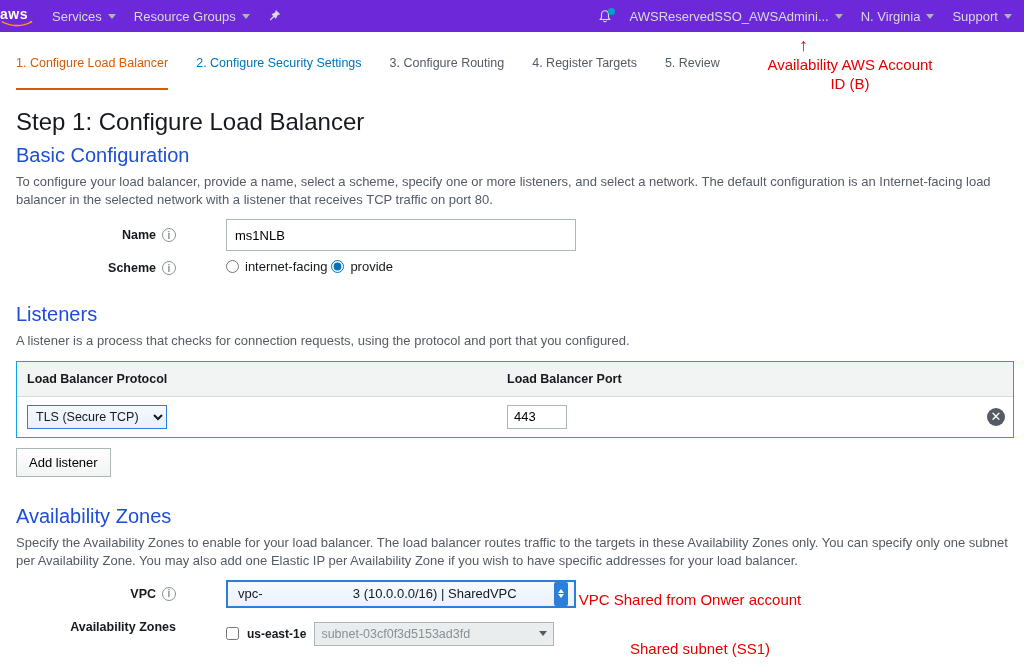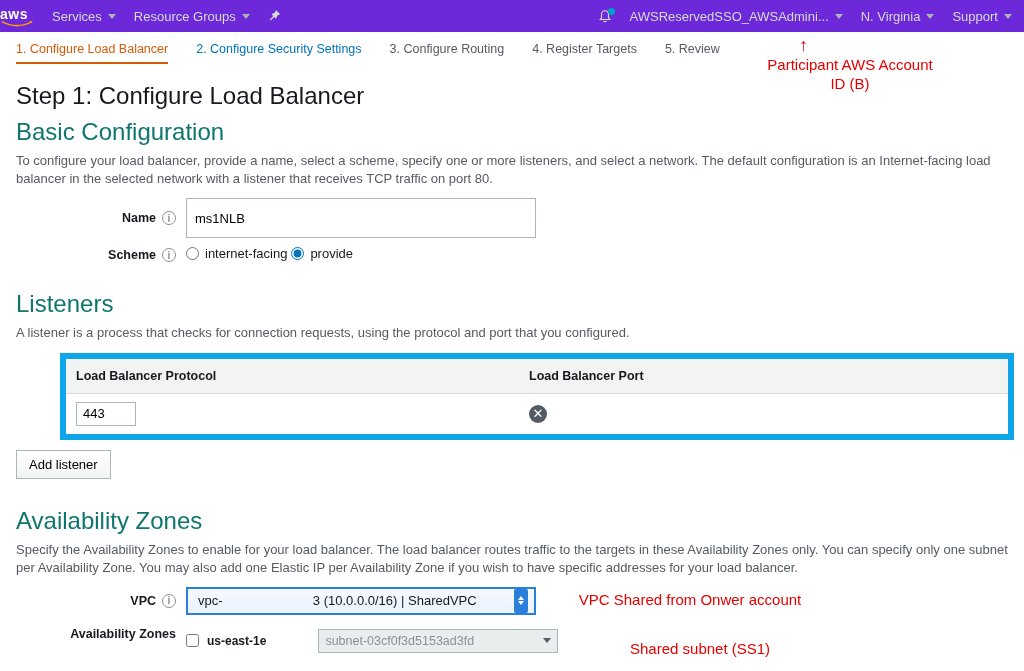--- a/index.html
+++ b/index.html
@@ -35,21 +35,21 @@
   .topnav .bell-wrap .dot { position:absolute; top:-1px; right:-3px; width:7px; height:7px; border-radius:50%; background:#00a1c9; }
   .caret-down { width:0; height:0; border-left:4px solid transparent; border-right:4px solid transparent; border-top:5px solid #aab7b8; }
 
   
   .wizard {
     display:flex; gap:28px;
     padding: 10px 16px 8px 16px;
     font-size: 12.5px;
     color:#545b64;
   }
-  .wizard .step { cursor:pointer; padding-bottom:6px; }
+  .wizard .step { cursor:pointer; padding-bottom:18px;margin-top:14px; }
   .wizard .step.active { color:#d45b07; border-bottom:2px solid #d45b07; font-weight:400; }
   .wizard .step.link   { color:#0073bb; }
 
   
   .annot-arrow {
     position:absolute;
     color:#e60000; font-size:18px; line-height:1;
     left: 799px; top: 36px;
     pointer-events:none;
   }
@@ -70,38 +70,38 @@
   .annot-subnet {
     position:absolute;
     left: 630px; top: 640px;
     color:#e60000; font-size:15px;
     pointer-events:none;
   }
 
   
   .main { padding: 4px 10px 16px 16px; position:relative; }
   h1.step-title { font-size: 24px; font-weight:400; color:#16191f; margin: 6px 0 8px 0; }
-  h2.section { font-size: 24px; font-weight:400; color:#0f766e; margin: 0 0 6px 0; }
+  h2.section { font-size: 20px; font-weight:400; color:#1d4ed8; margin: 0 0 6px 0; }
   p.hint { color:#545b64; font-size:13px; line-height:1.4; margin-bottom:10px; }
 
-  .form-row { display:flex; align-items:center; margin: 8px 0; }
+  .form-row { display:flex; align-items:center; margin: 8px 0; gap: 40px; }
   .form-row .lbl { width: 170px; text-align:right; padding-right:10px; font-weight:700; font-size:12.5px; color:#16191f; display:flex; justify-content:flex-end; align-items:center; gap:6px;}
   .info-icon { width:14px; height:14px; border:1.2px solid #879196; border-radius:50%; display:inline-flex; align-items:center; justify-content:center; font-size:10px; color:#879196; font-weight:700;}
   .text-input {
-    width: 350px; height:40px;
+    width: 350px; height:32px;
     border:1px solid #aab7b8; padding:3px 8px;
     font-size:13px;
   }
   .radio-col { display:flex; flex-direction:row; gap:4px; font-size:13px; }
   .radio-col label { display:flex; align-items:center; gap:6px; }
   .radio-col input { accent-color:#0073bb; }
 
   
   .listeners-table {
-    border:6px solid #0ea5e9; margin-top:6px;margin-left:44px;
+    border:1px solid #0ea5e9; margin-top:6px;
   }
   .listeners-table .thead {
     display:grid; grid-template-columns: 1fr 1fr 36px;
     background:#f2f3f3;
     border-bottom:1px solid #d5dbdb;
     font-weight:700; font-size:12.5px;
   }
   .listeners-table .thead .cell { padding:10px 10px; }
   .listeners-table .trow {
     display:grid; grid-template-columns: 1fr 1fr 36px;
@@ -142,21 +142,21 @@
   .vpc-select .updown .tri-up { width:0;height:0;border-left:3px solid transparent;border-right:3px solid transparent;border-bottom:4px solid #fff;}
   .vpc-select .updown .tri-dn { width:0;height:0;border-left:3px solid transparent;border-right:3px solid transparent;border-top:4px solid #fff;}
 
   .az-row { display:flex; align-items:center; gap:8px; margin-top:6px; margin-left: 0;}
   .az-row .checkbox { width:13px; height:13px; }
   .az-name { font-weight:700; font-size:12px; }
   .subnet-select {
     width:240px; height:24px; border:1px solid #aab7b8;
     background:#eaeded; color:#879196;
     display:flex; align-items:center; justify-content:space-between;
-    padding:0 6px; font-size:12.5px;margin-left:44px;
+    padding:0 6px; font-size:12.5px;
   }
   .subnet-select .tri { width:0;height:0;border-left:4px solid transparent;border-right:4px solid transparent;border-top:5px solid #545b64;}
 
 </style>
 </head>
 <body>
 
 <div class="topnav">
   <div class="aws-logo">
     <span class="txt">aws</span>
@@ -194,21 +194,21 @@
     <span>N. Virginia</span>
     <span class="caret-down"></span>
   </div>
   <div class="nav-item">
     <span>Support</span>
     <span class="caret-down"></span>
   </div>
 </div>
 
 <div class="annot-arrow">↑</div>
-<div class="annot-text">Participant AWS Account ID (B)</div>
+<div class="annot-text">Availability AWS Account ID (B)</div>
 
 <div class="wizard">
   <div class="step active">1. Configure Load Balancer</div>
   <div class="step link">2. Configure Security Settings</div>
   <div class="step">3. Configure Routing</div>
   <div class="step">4. Register Targets</div>
   <div class="step">5. Review</div>
 </div>
 
 <div class="main">
@@ -249,20 +249,25 @@
   <p class="hint">A listener is a process that checks for connection requests, using the protocol and port that you configured.</p>
 
   <div class="listeners-table">
     <div class="thead">
       <div class="cell">Load Balancer Protocol</div>
       <div class="cell">Load Balancer Port</div>
       <div class="cell"></div>
     </div>
     <div class="trow">
       <div class="cell">
+        <select class="select-proto">
+          <option>TLS (Secure TCP)</option>
+        </select>
+      </div>
+      <div class="cell">
         <input class="port-input" type="text" value="443" style="">
       </div>
       <div class="cell">
         <div class="remove-btn">
           <span>✕</span>
         </div>
       </div>
     </div>
   </div>
   <button class="add-btn">Add listener</button>

